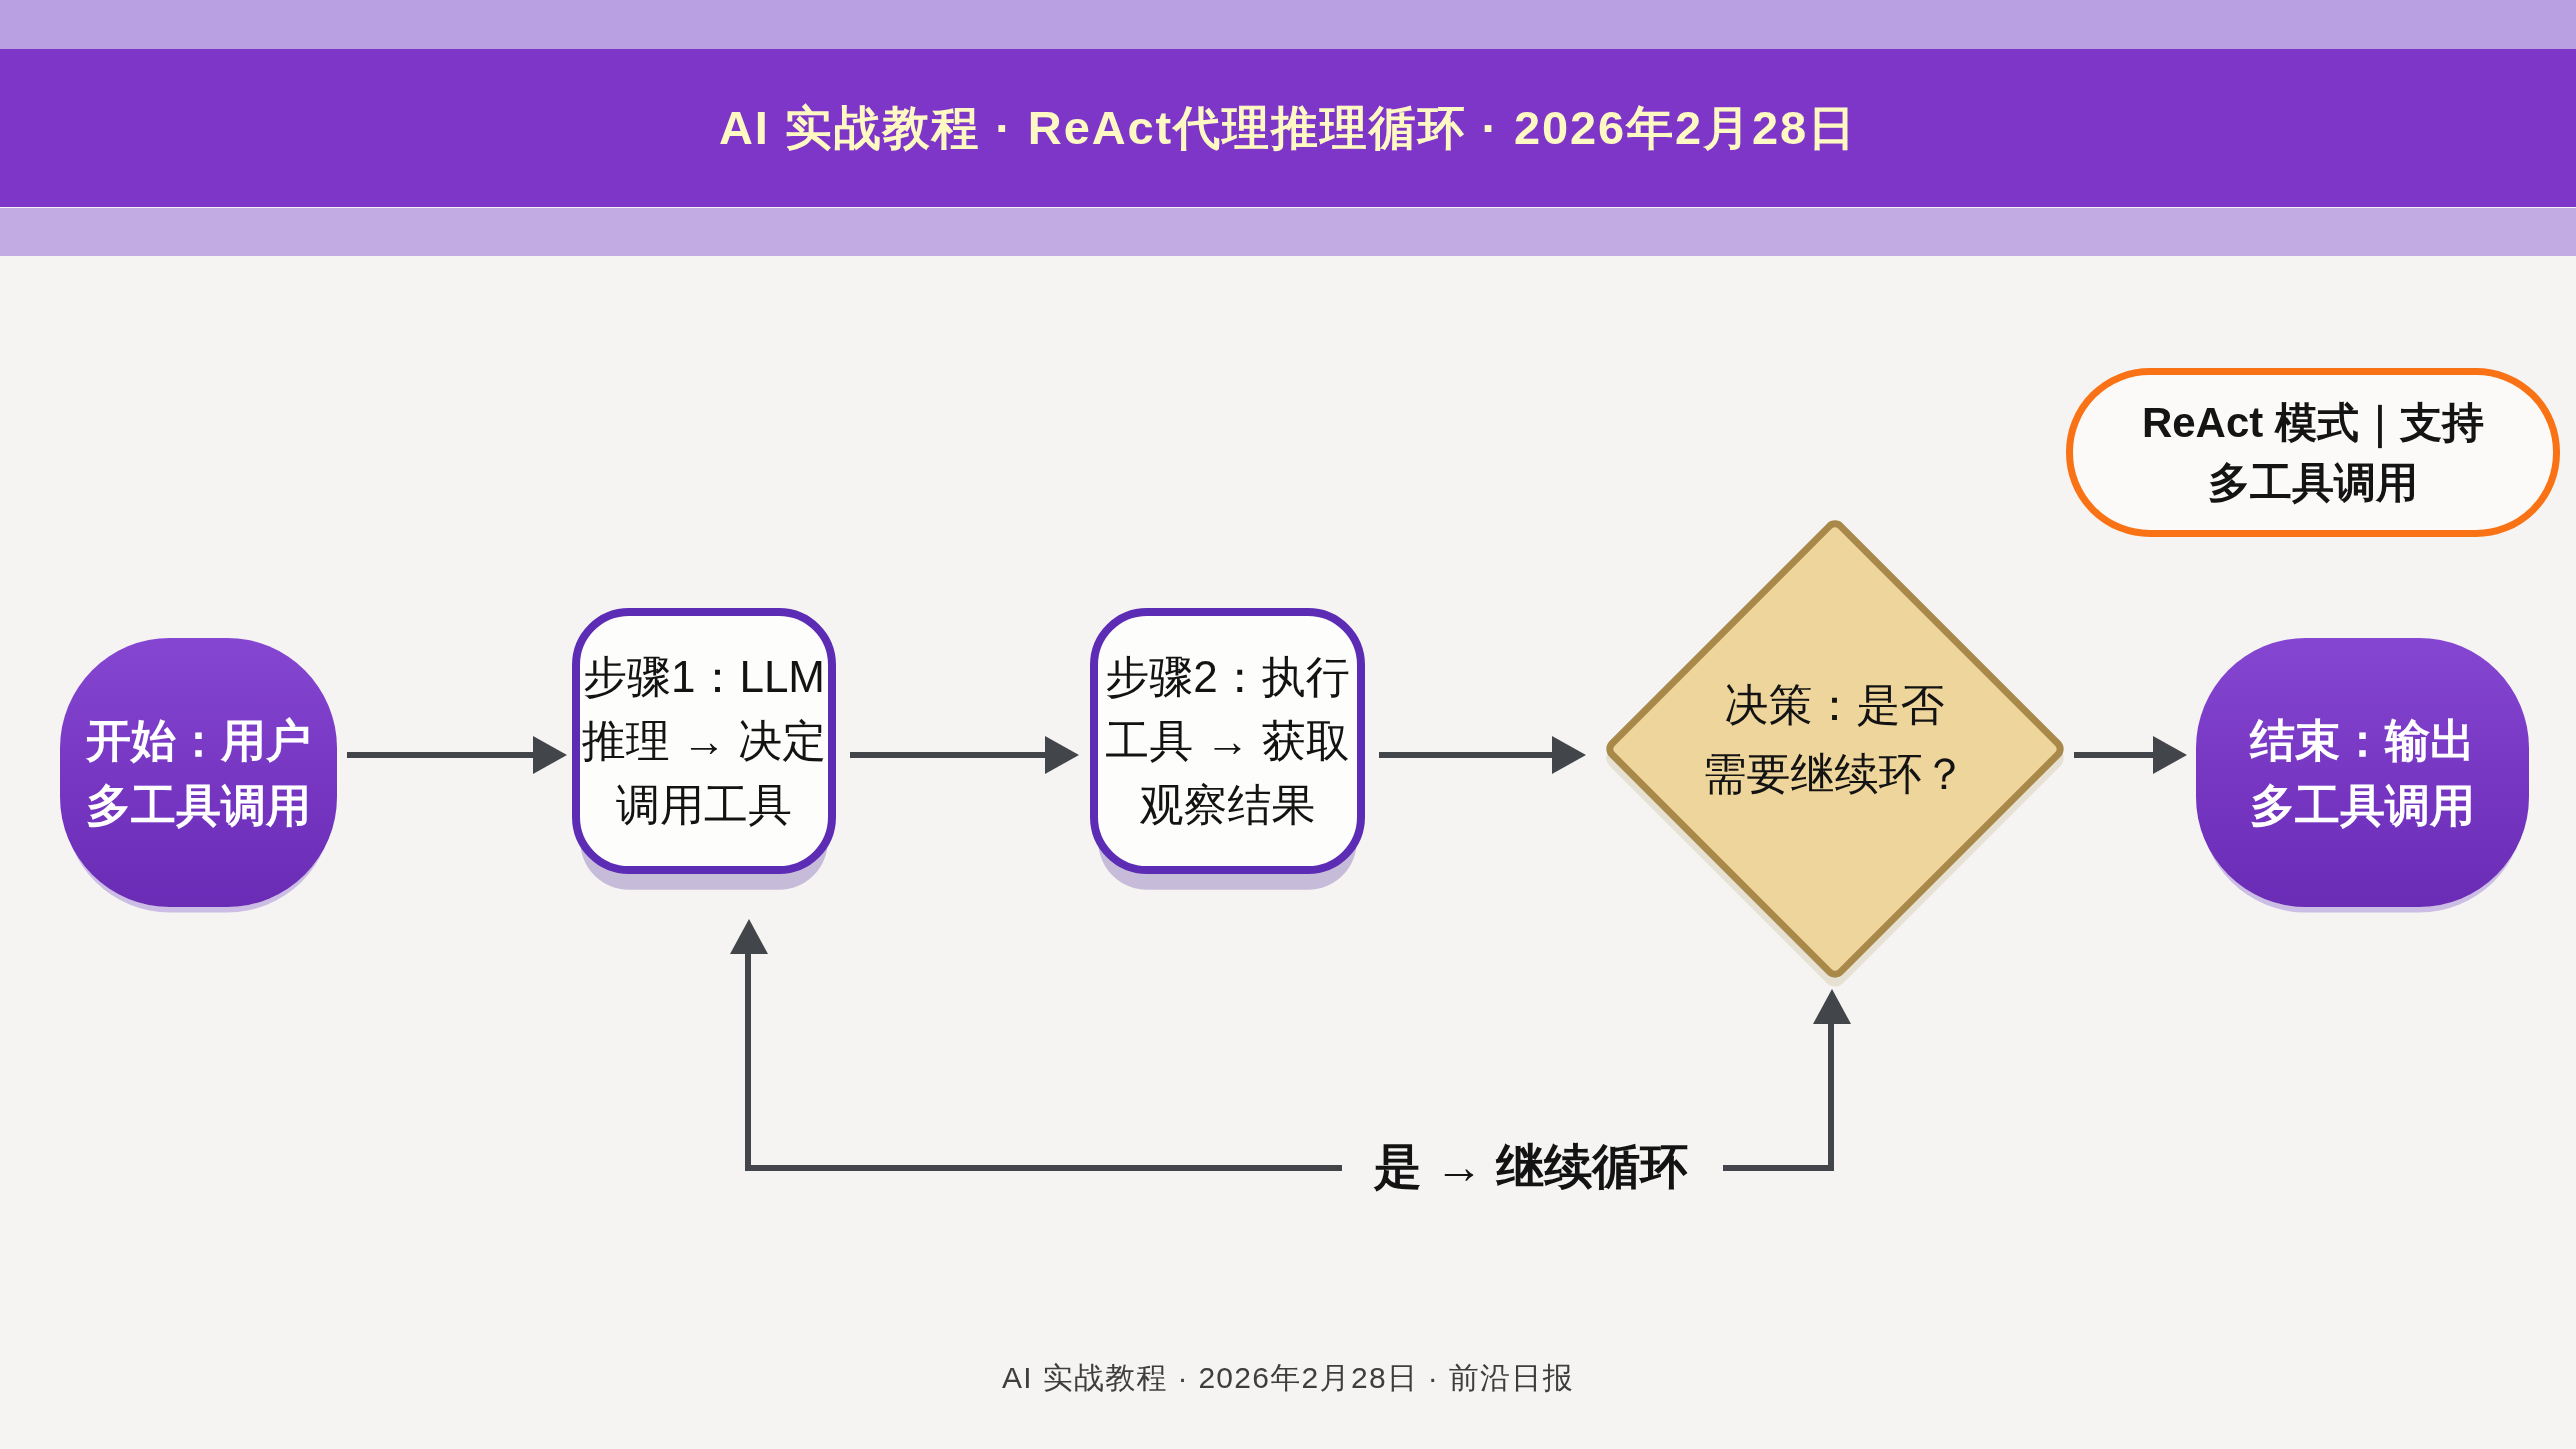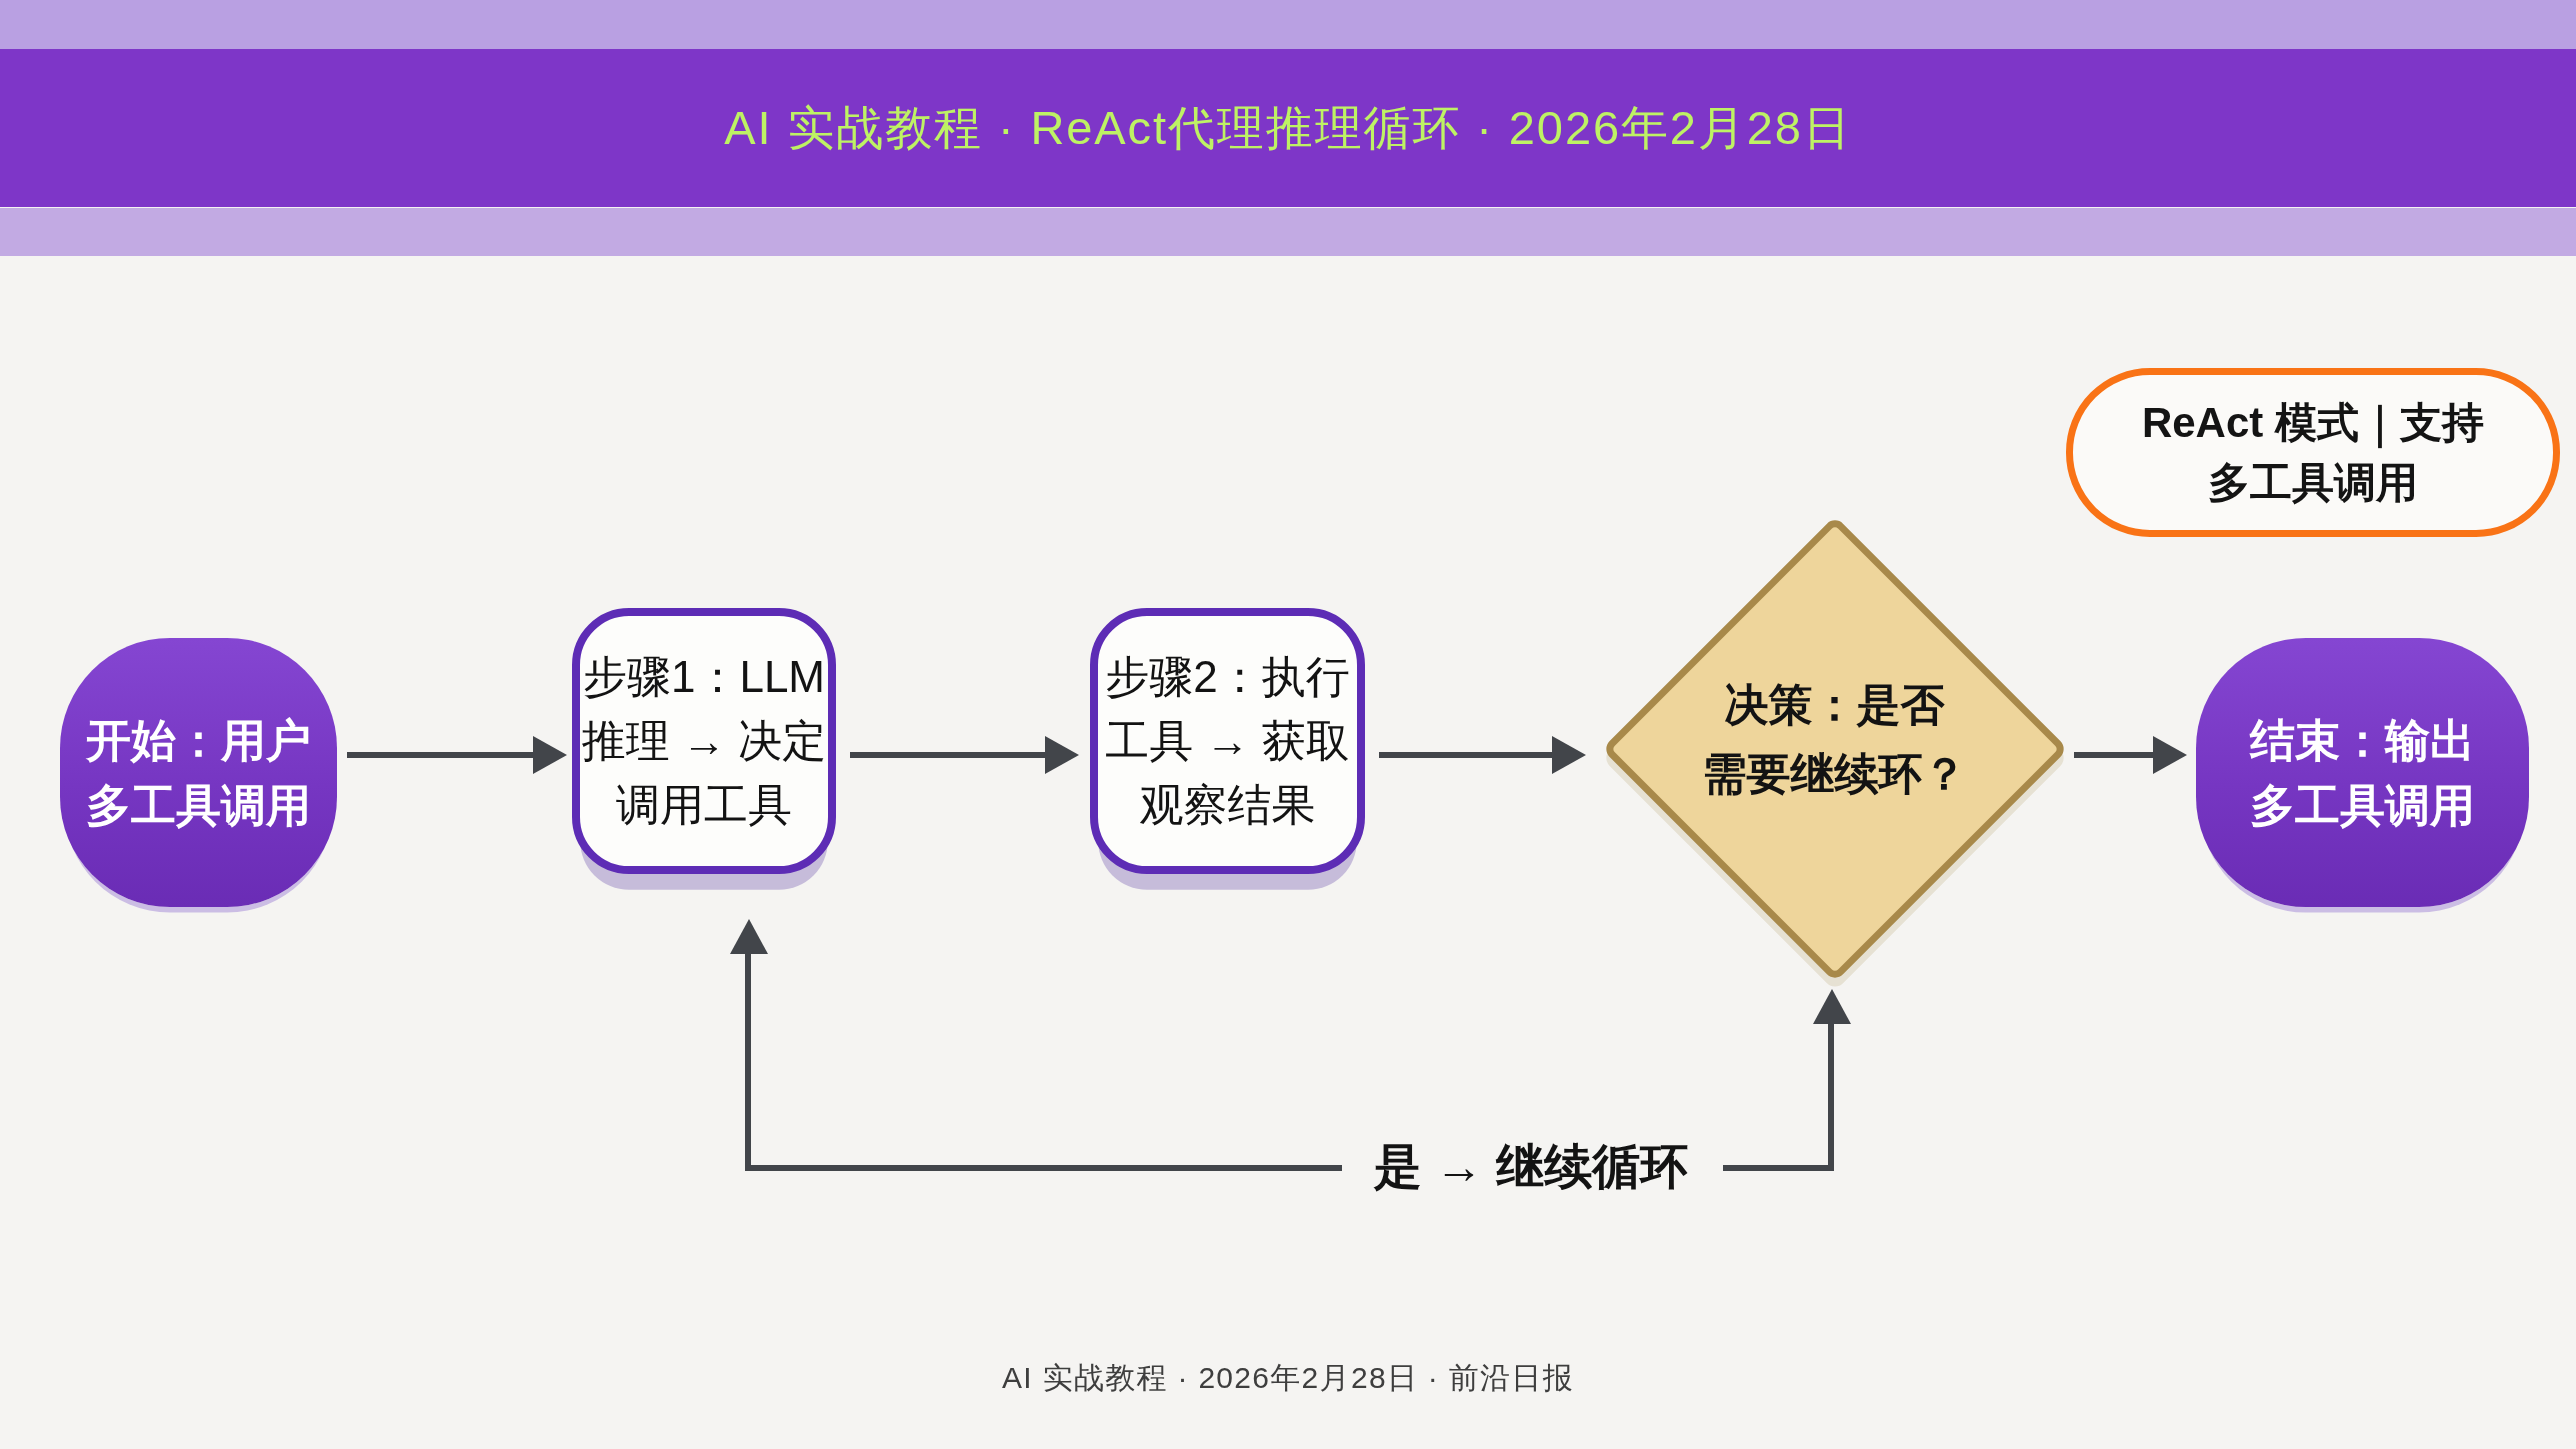--- a/index.html
+++ b/index.html
@@ -3,21 +3,21 @@
 <meta charset="utf-8">
 <style>
   html,body{margin:0;padding:0;}
   body{font-family:"Liberation Sans","DejaVu Sans",sans-serif;background:#f5f4f2;}
   #canvas{position:relative;width:2576px;height:1449px;background:#f5f4f2;overflow:hidden;}
 
   
   .strip-top{position:absolute;left:0;top:0;width:2576px;height:49px;background:#b9a0e2;}
   .header-bar{position:absolute;left:0;top:49px;width:2576px;height:158px;background:#7e36c8;
               display:flex;align-items:center;justify-content:center;}
-  .header-title{color:#bef264;font-size:47px;font-weight:400;letter-spacing:1.9px;}
+  .header-title{color:#fef9c3;font-size:47px;font-weight:700;letter-spacing:1.9px;}
   .strip-bottom{position:absolute;left:0;top:208px;width:2576px;height:48px;background:#c2aae3;}
 
   
   .badge{position:absolute;left:2066px;top:368px;width:494px;height:169px;box-sizing:border-box;
          border:7px solid #f97316;border-radius:84px;background:#fbfaf8;
          display:flex;align-items:center;justify-content:center;text-align:center;
          font-size:42px;font-weight:700;color:#141414;line-height:60px;white-space:pre-line;}
 
   
   .pill{position:absolute;top:638px;height:269px;box-sizing:border-box;border-radius:110px;
@@ -35,21 +35,21 @@
            font-weight:400;font-size:44px;line-height:64px;color:#131313;white-space:pre-line;
            box-shadow:0 24px 0 -8.2px #c6bcda;}
   #step1-node{left:572px;width:264px;}
   #step2-node{left:1090px;width:275px;}
 
   
   .diamond{position:absolute;left:1670px;top:584px;width:330px;height:330px;box-sizing:border-box;
            background:#eed59b;border:7px solid #a8894a;border-radius:11.3px;
            transform:rotate(45deg);box-shadow:6.3px 6.3px 0 rgba(168,137,74,0.18);}
   .diamond-label{position:absolute;left:1646px;top:670px;width:377px;text-align:center;
-                 font-weight:700;font-size:44px;line-height:69px;color:#131313;white-space:pre-line;}
+                 font-weight:400;font-size:44px;line-height:69px;color:#131313;white-space:pre-line;}
 
   
   .hline{position:absolute;height:6.3px;background:#42454a;}
   .vline{position:absolute;width:6.3px;background:#42454a;}
   .head-right{position:absolute;width:0;height:0;
               border-left:34px solid #42454a;border-top:19px solid transparent;border-bottom:19px solid transparent;}
   .head-up{position:absolute;width:0;height:0;
            border-bottom:35px solid #42454a;border-left:19px solid transparent;border-right:19px solid transparent;}
 
   .loop-label{position:absolute;left:1333px;top:1132px;width:396px;text-align:center;

